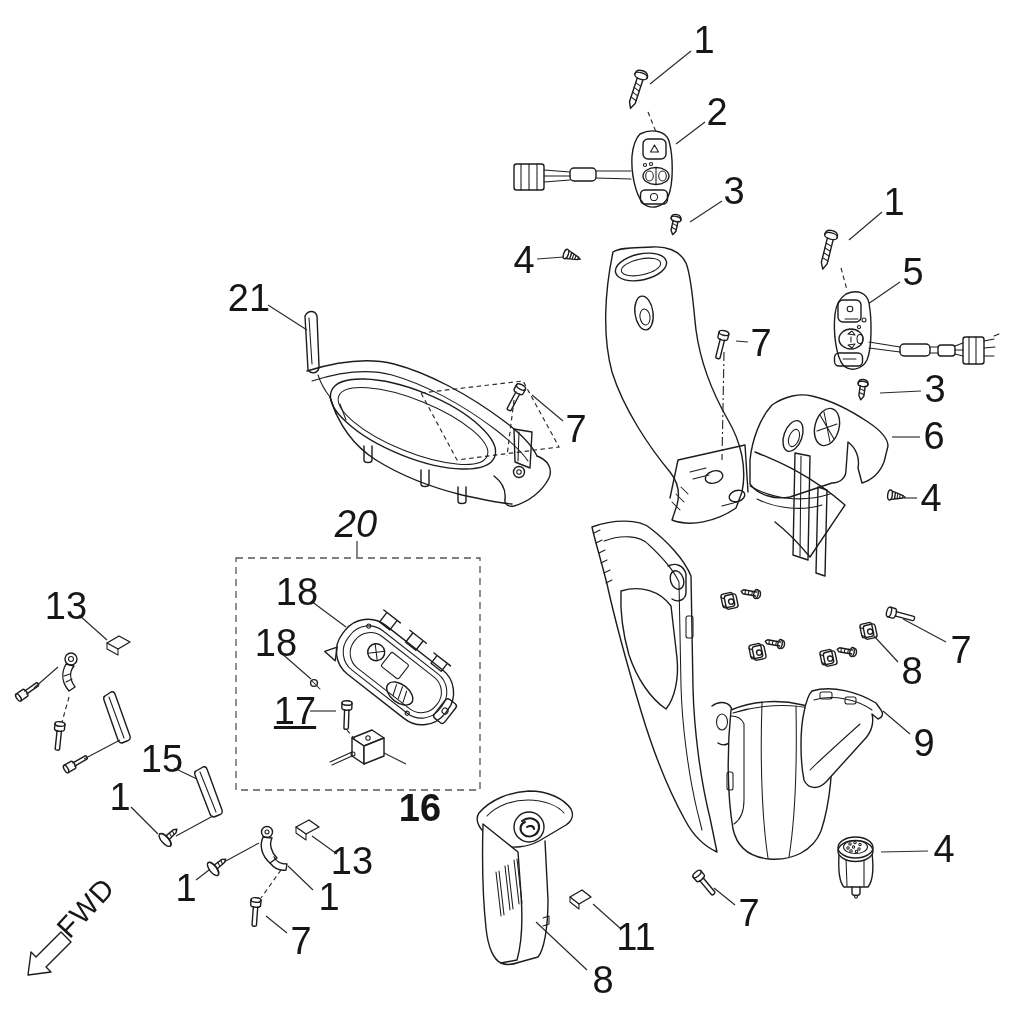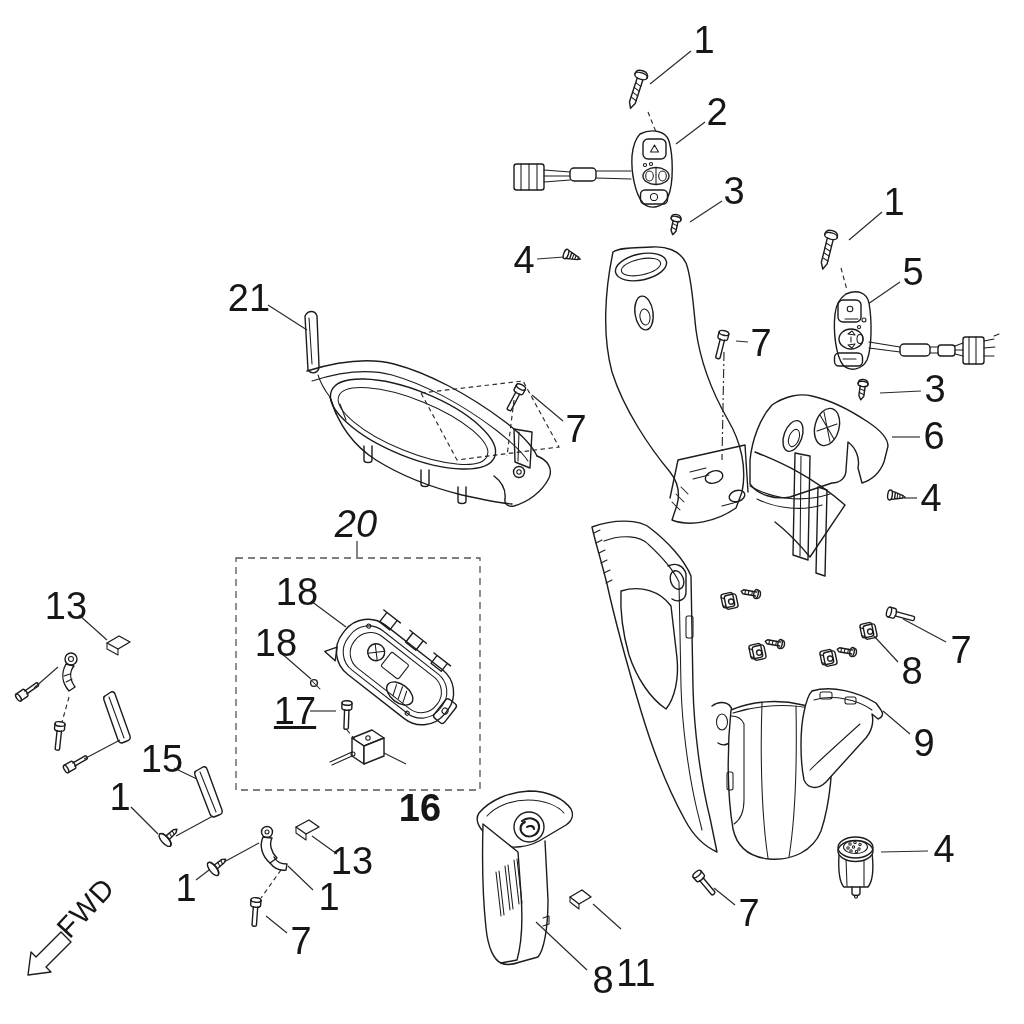--- a/index.html
+++ b/index.html
@@ -368,19 +368,19 @@
     <div class="callout" style="left: 295px; top: 711px; text-decoration: underline;">17</div>
     <div class="callout" style="left: 420px; top: 808px; font-weight: bold;">16</div>
     <div class="callout" style="left: 66px; top: 606px;">13</div>
     <div class="callout" style="left: 162px; top: 759px;">15</div>
     <div class="callout" style="left: 120px; top: 797px;">1</div>
     <div class="callout" style="left: 186px; top: 888px;">1</div>
     <div class="callout" style="left: 329px; top: 897px;">1</div>
     <div class="callout" style="left: 352px; top: 861px;">13</div>
     <div class="callout" style="left: 301px; top: 941px;">7</div>
     <div class="callout" style="left: 603px; top: 980px;">8</div>
-    <div class="callout" style="left: 636px; top: 937px; margin-top: 36px;">11</div>
+    <div class="callout" style="left: 636px; top: 937px;">11</div>
     <div class="callout" style="left: 749px; top: 913px;">7</div>
     <div class="callout" style="left: 944px; top: 849px;">4</div>
     <div class="callout" style="left: 924px; top: 743px;">9</div>
     <div class="callout" style="left: 912px; top: 671px;">8</div>
     <div class="callout" style="left: 961px; top: 650px;">7</div>
   </div>
 
 </body></html>

